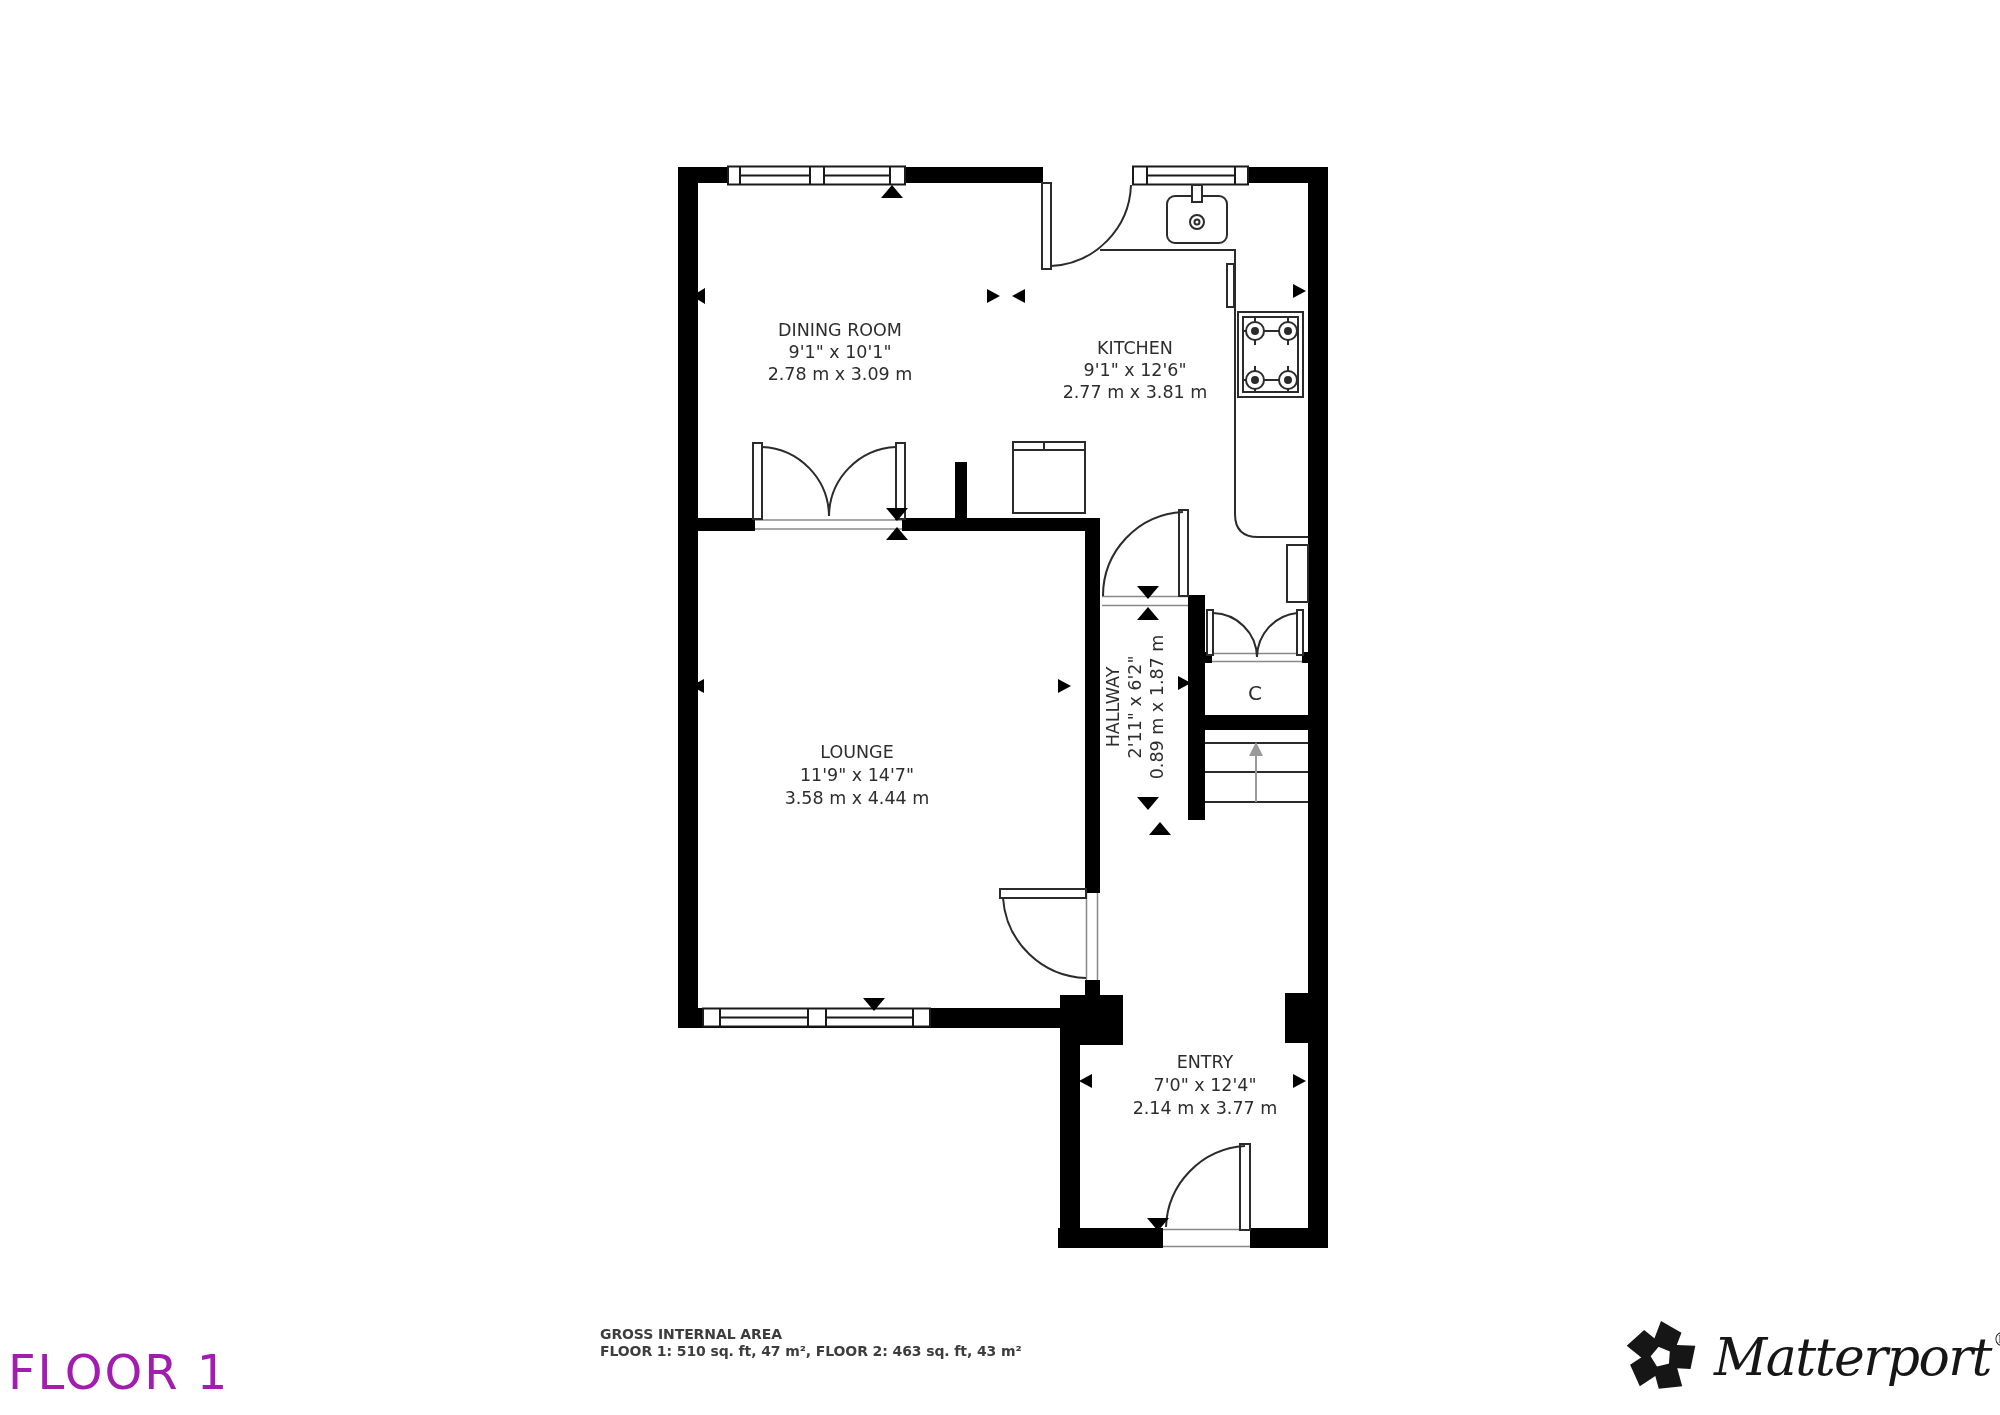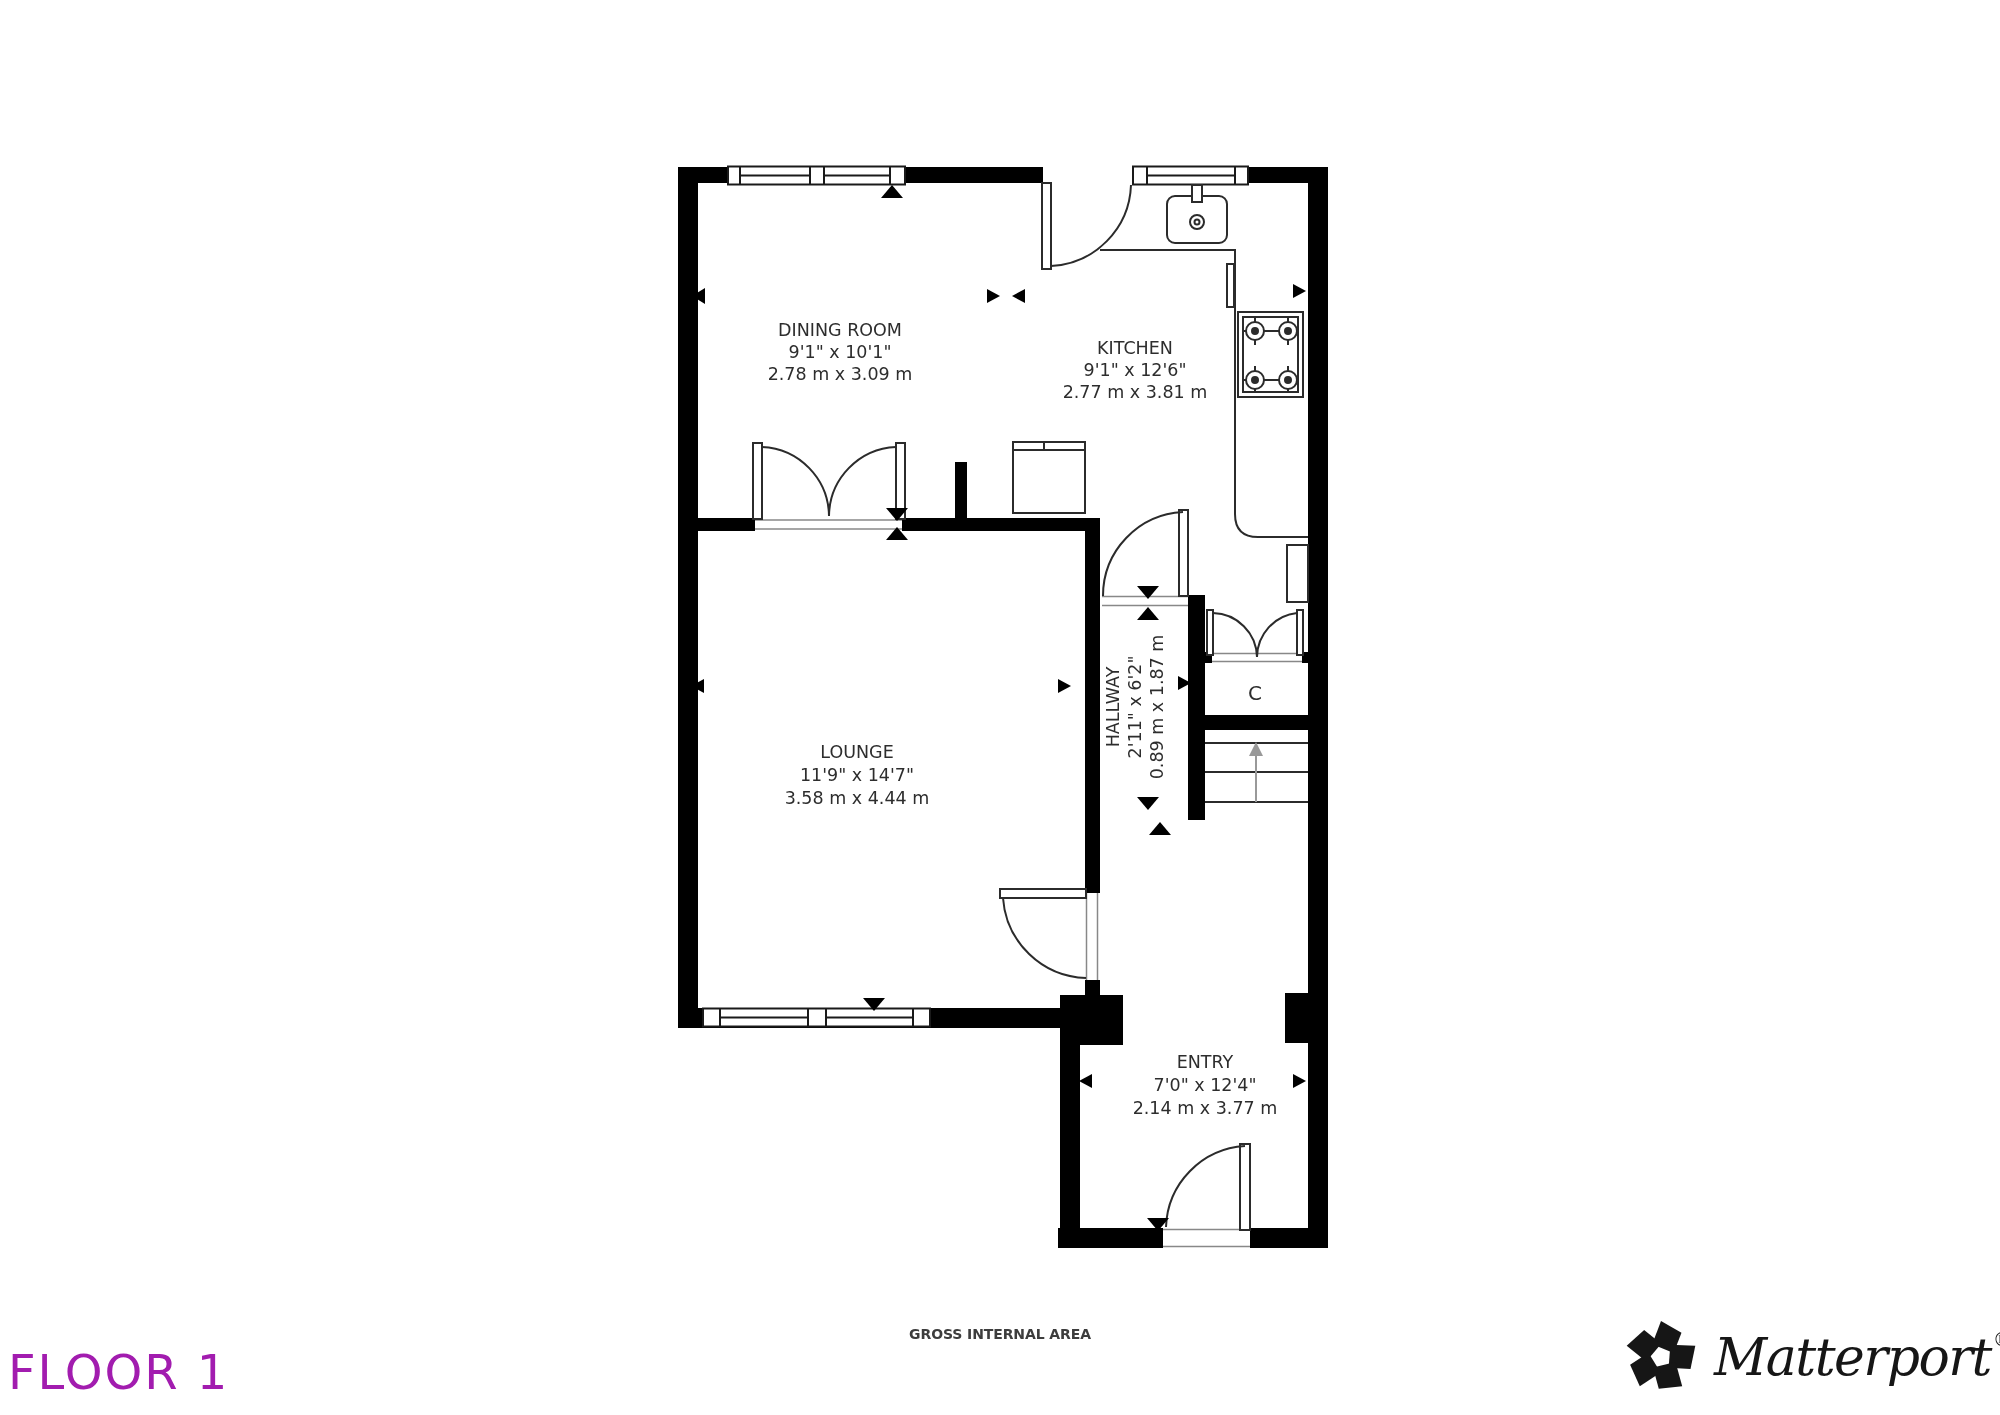--- a/index.html
+++ b/index.html
@@ -2,21 +2,21 @@
 <html><head>
 <meta charset="utf-8">
 <style>
   html,body{margin:0;padding:0;background:#fff;}
   body{width:2000px;height:1415px;position:relative;overflow:hidden;
        font-family:"DejaVu Sans","Liberation Sans",sans-serif;}
   .plan-svg{position:absolute;left:0;top:0;}
   svg text{font-family:"DejaVu Sans","Liberation Sans",sans-serif;}
   .room-label{font-size:17.5px;fill:#2d2d2d;}
   .closet-label{font-size:20px;fill:#2d2d2d;}
-  .footer{position:absolute;left:600px;top:1326px;width:800px;text-align:center;
+  .footer{position:absolute;left:600px;top:1326px;width:800px;text-align:left;
           color:#3d3d3d;font-size:14px;font-weight:600;line-height:17px;letter-spacing:-0.1px;}
   .footer .disclaimer{color:#b0b0b0;}
   .floor-label{position:absolute;left:8px;top:1344px;font-size:48px;color:#a21caf;
                letter-spacing:2px;font-weight:400;}
   .brand{position:absolute;left:1622px;top:1318px;display:flex;align-items:center;}
   .brand-word{font-family:"DejaVu Serif","Liberation Serif",serif;font-size:52px;
               color:#161616;letter-spacing:-1.5px;margin-left:14px;font-weight:500;font-style:italic;}
   .brand-reg{font-family:"DejaVu Serif","Liberation Serif",serif;font-size:18px;
              color:#161616;vertical-align:super;position:relative;top:-18px;margin-left:2px;}
 </style>
@@ -215,20 +215,21 @@
   <g text-anchor="middle">
     <text class="room-label" x="1205" y="1068">ENTRY</text>
     <text class="room-label" x="1205" y="1091">7'0" x 12'4"</text>
     <text class="room-label" x="1205" y="1114">2.14 m x 3.77 m</text>
   </g>
   <text class="closet-label" x="1255" y="700" text-anchor="middle">C</text>
 </svg>
 
 <div class="footer">
   <div>GROSS INTERNAL AREA</div>
+  <div>FLOOR 1: 510 sq. ft, 47 m², FLOOR 2: 463 sq. ft, 43 m²</div>
 </div>
 
 <div class="floor-label">FLOOR 1</div>
 
 <div class="brand">
   <svg width="78" height="78" viewBox="-40 -40 80 80">
     <g fill="#161616">
       <path d="M 0 -37 L 21 -25 L 13 -4 L -9 -13 Z"></path>
       <path d="M 0 -37 L 21 -25 L 13 -4 L -9 -13 Z" transform="rotate(72)"></path>
       <path d="M 0 -37 L 21 -25 L 13 -4 L -9 -13 Z" transform="rotate(144)"></path>

